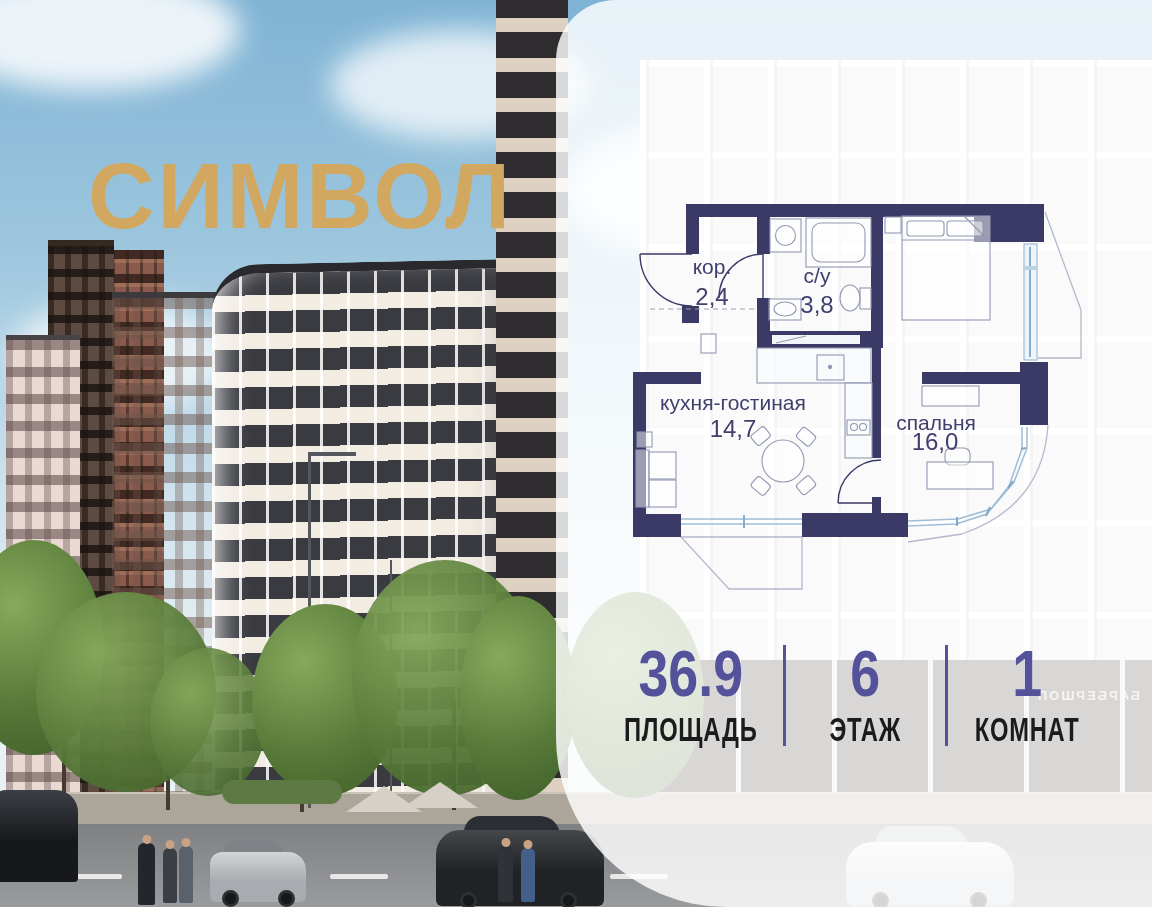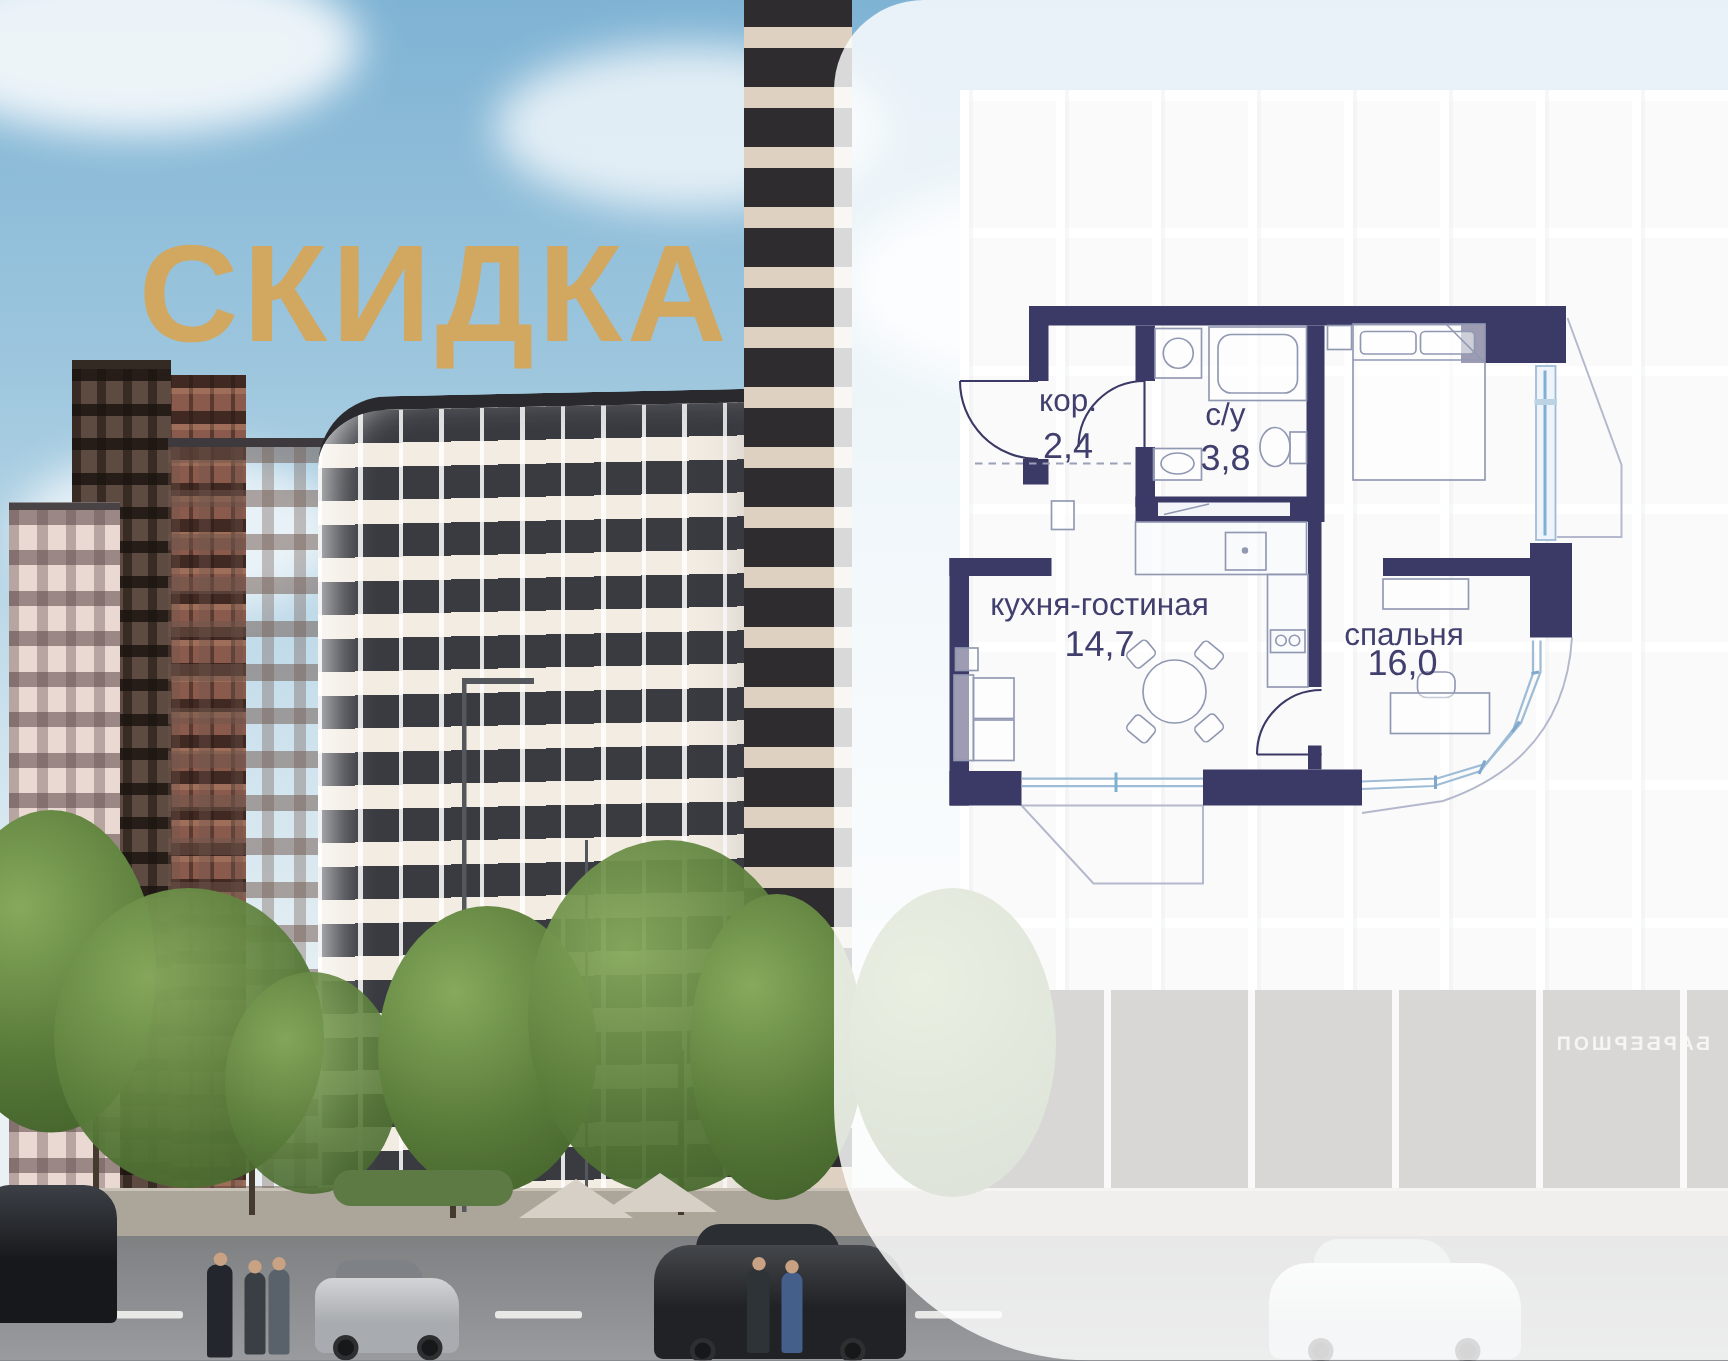--- a/index.html
+++ b/index.html
@@ -174,21 +174,21 @@
         <div class="wheel" style="left:124px;top:50px;"></div>
     </div>
 
     <div class="person" style="left:138px;top:843px;width:17px;height:62px;background:#23262c;"></div>
     <div class="person" style="left:163px;top:848px;width:14px;height:55px;background:#3a3f45;"></div>
     <div class="person" style="left:179px;top:846px;width:14px;height:57px;background:#59616a;"></div>
     <div class="person" style="left:498px;top:846px;width:15px;height:56px;background:#2e3338;"></div>
     <div class="person" style="left:521px;top:848px;width:14px;height:54px;background:#44608a;"></div>
   </div>
 
-  <div class="logo">СКИДКА</div>
+  <div class="logo">СИМВОЛ</div>
 
 
   <div class="overlay"></div>
 
   <svg class="plan" viewBox="610 186 500 420">
 
     <g stroke="#b4b8cc" stroke-width="1.3" fill="none">
       <polyline points="1045,212 1081,310 1081,358 1038,358"></polyline>
       <path d="M 1048,425 Q 1043,506 962,534 L 908,542"></path>
       <polygon points="681,537 802,537 802,589 729,589"></polygon>
@@ -282,14 +282,30 @@
       <text x="712" y="305" font-size="24">2,4</text>
       <text x="817" y="283" font-size="21">с/у</text>
       <text x="817" y="313" font-size="24">3,8</text>
       <text x="733" y="410" font-size="21">кухня-гостиная</text>
       <text x="733" y="437" font-size="24">14,7</text>
       <text x="936" y="430" font-size="21">спальня</text>
       <text x="935" y="450" font-size="24">16,0</text>
     </g>
   </svg>
 
+  <div class="stats">
+    <div class="stat">
+      <span class="stat-value">36.9</span>
+      <span class="stat-label">ПЛОЩАДЬ</span>
+    </div>
+    <div class="stat-divider"></div>
+    <div class="stat">
+      <span class="stat-value">6</span>
+      <span class="stat-label">ЭТАЖ</span>
+    </div>
+    <div class="stat-divider"></div>
+    <div class="stat">
+      <span class="stat-value">1</span>
+      <span class="stat-label">КОМНАТ</span>
+    </div>
+  </div>
 
 </div>
 
 </body></html>

